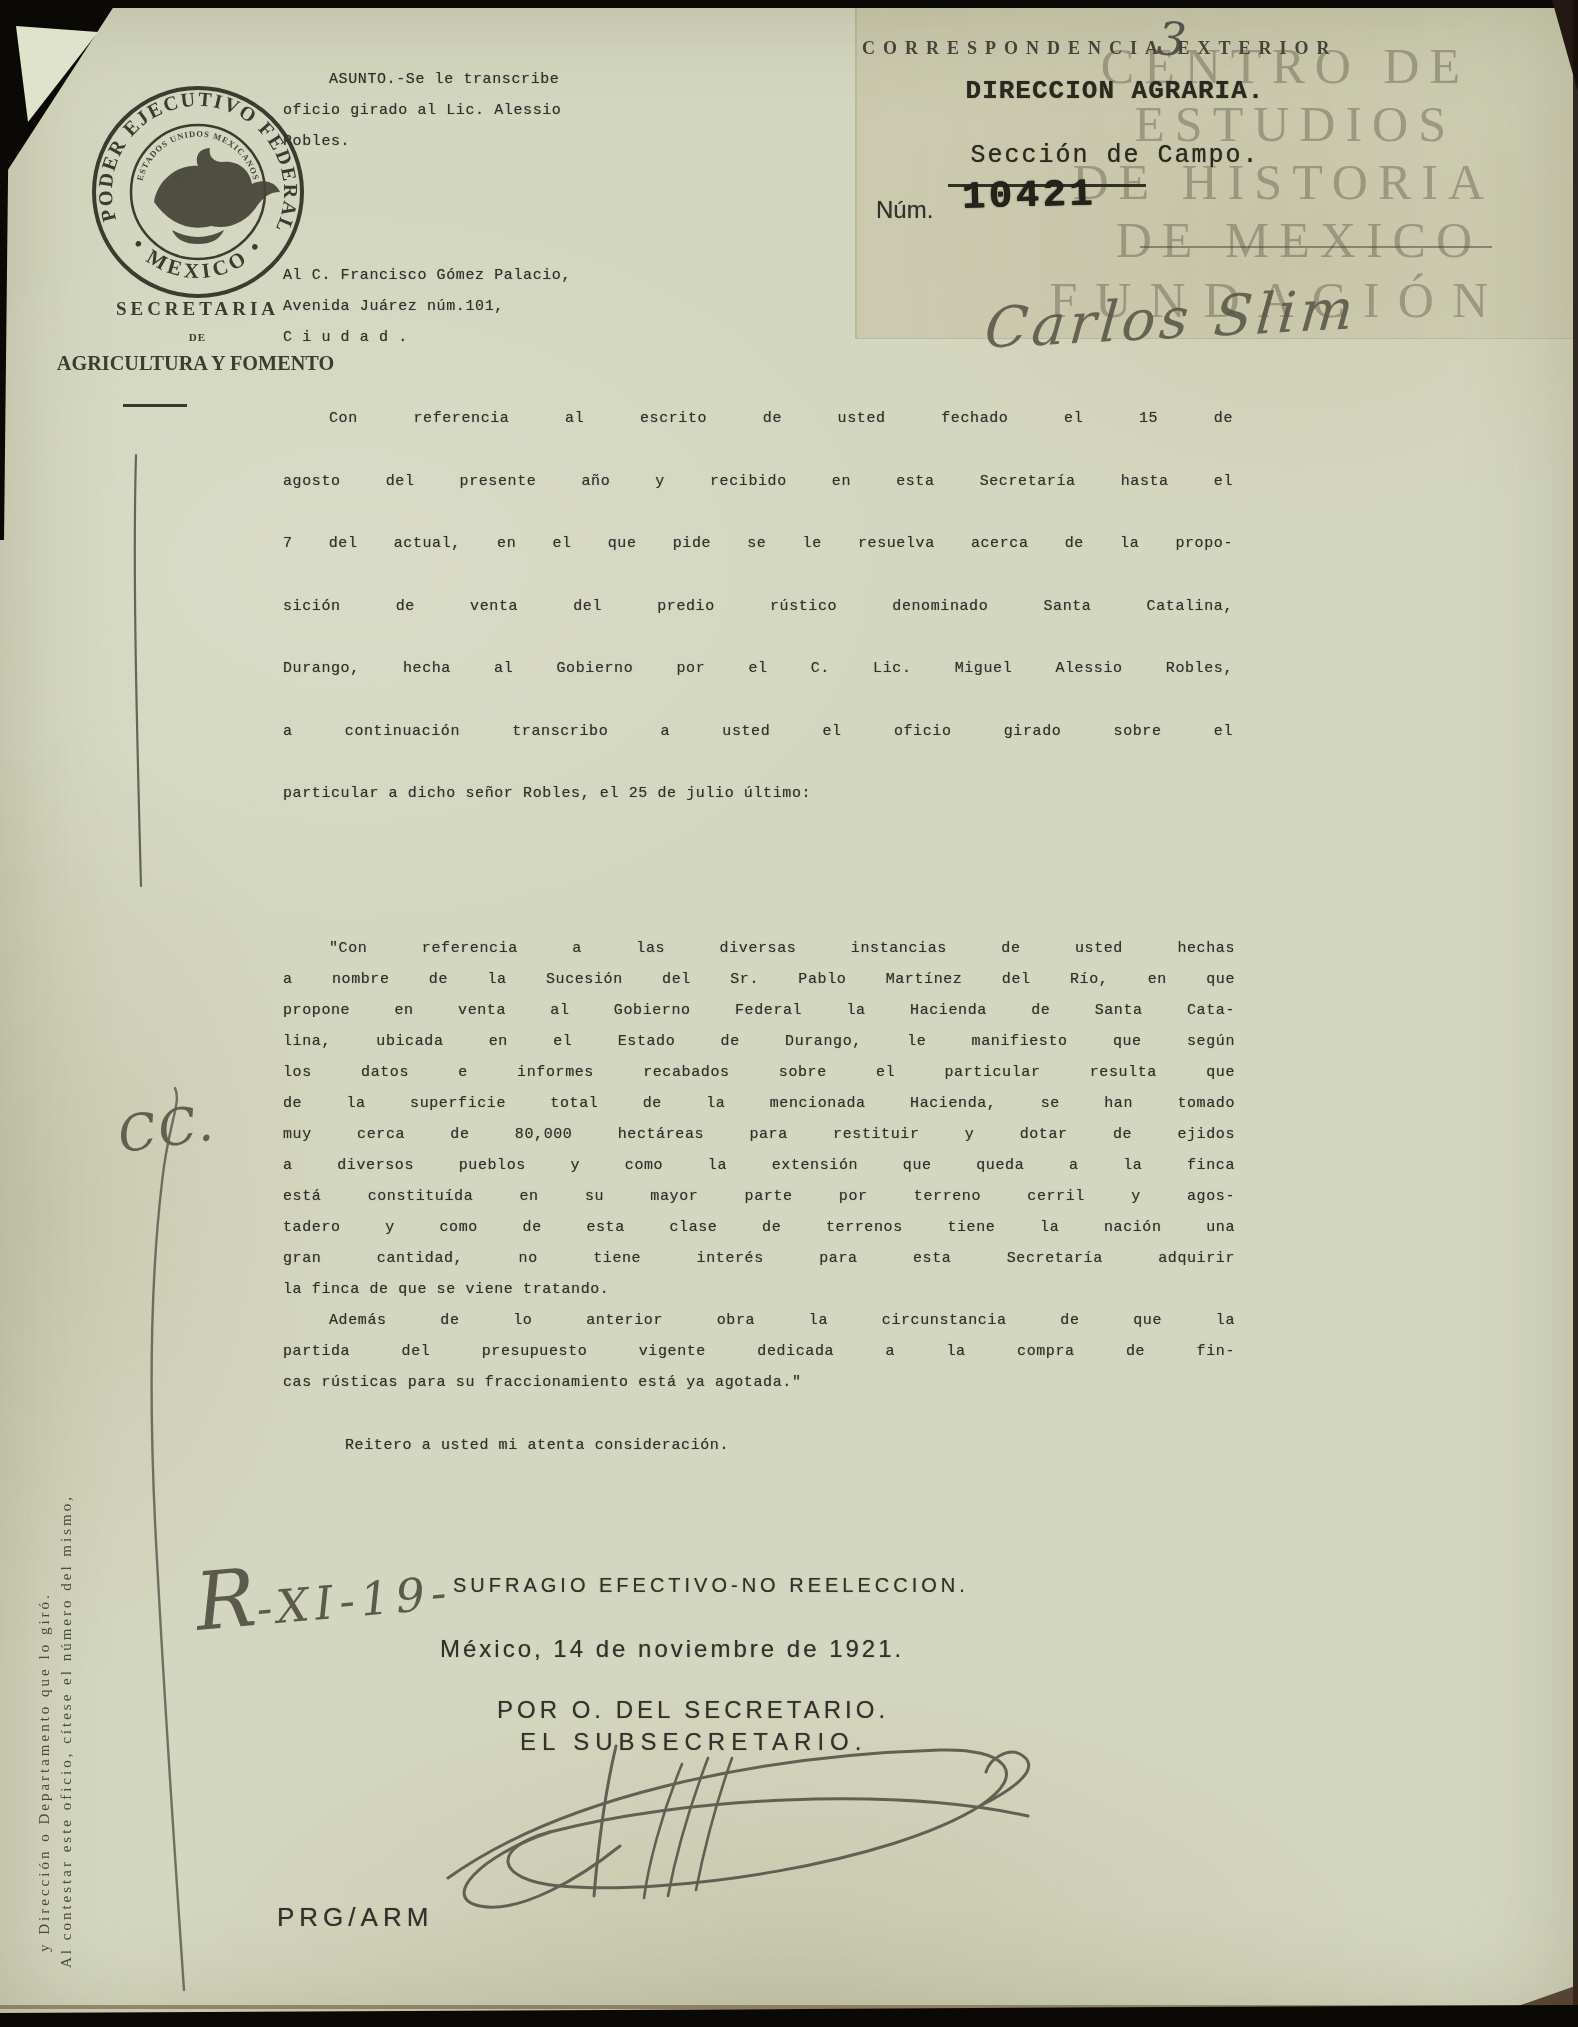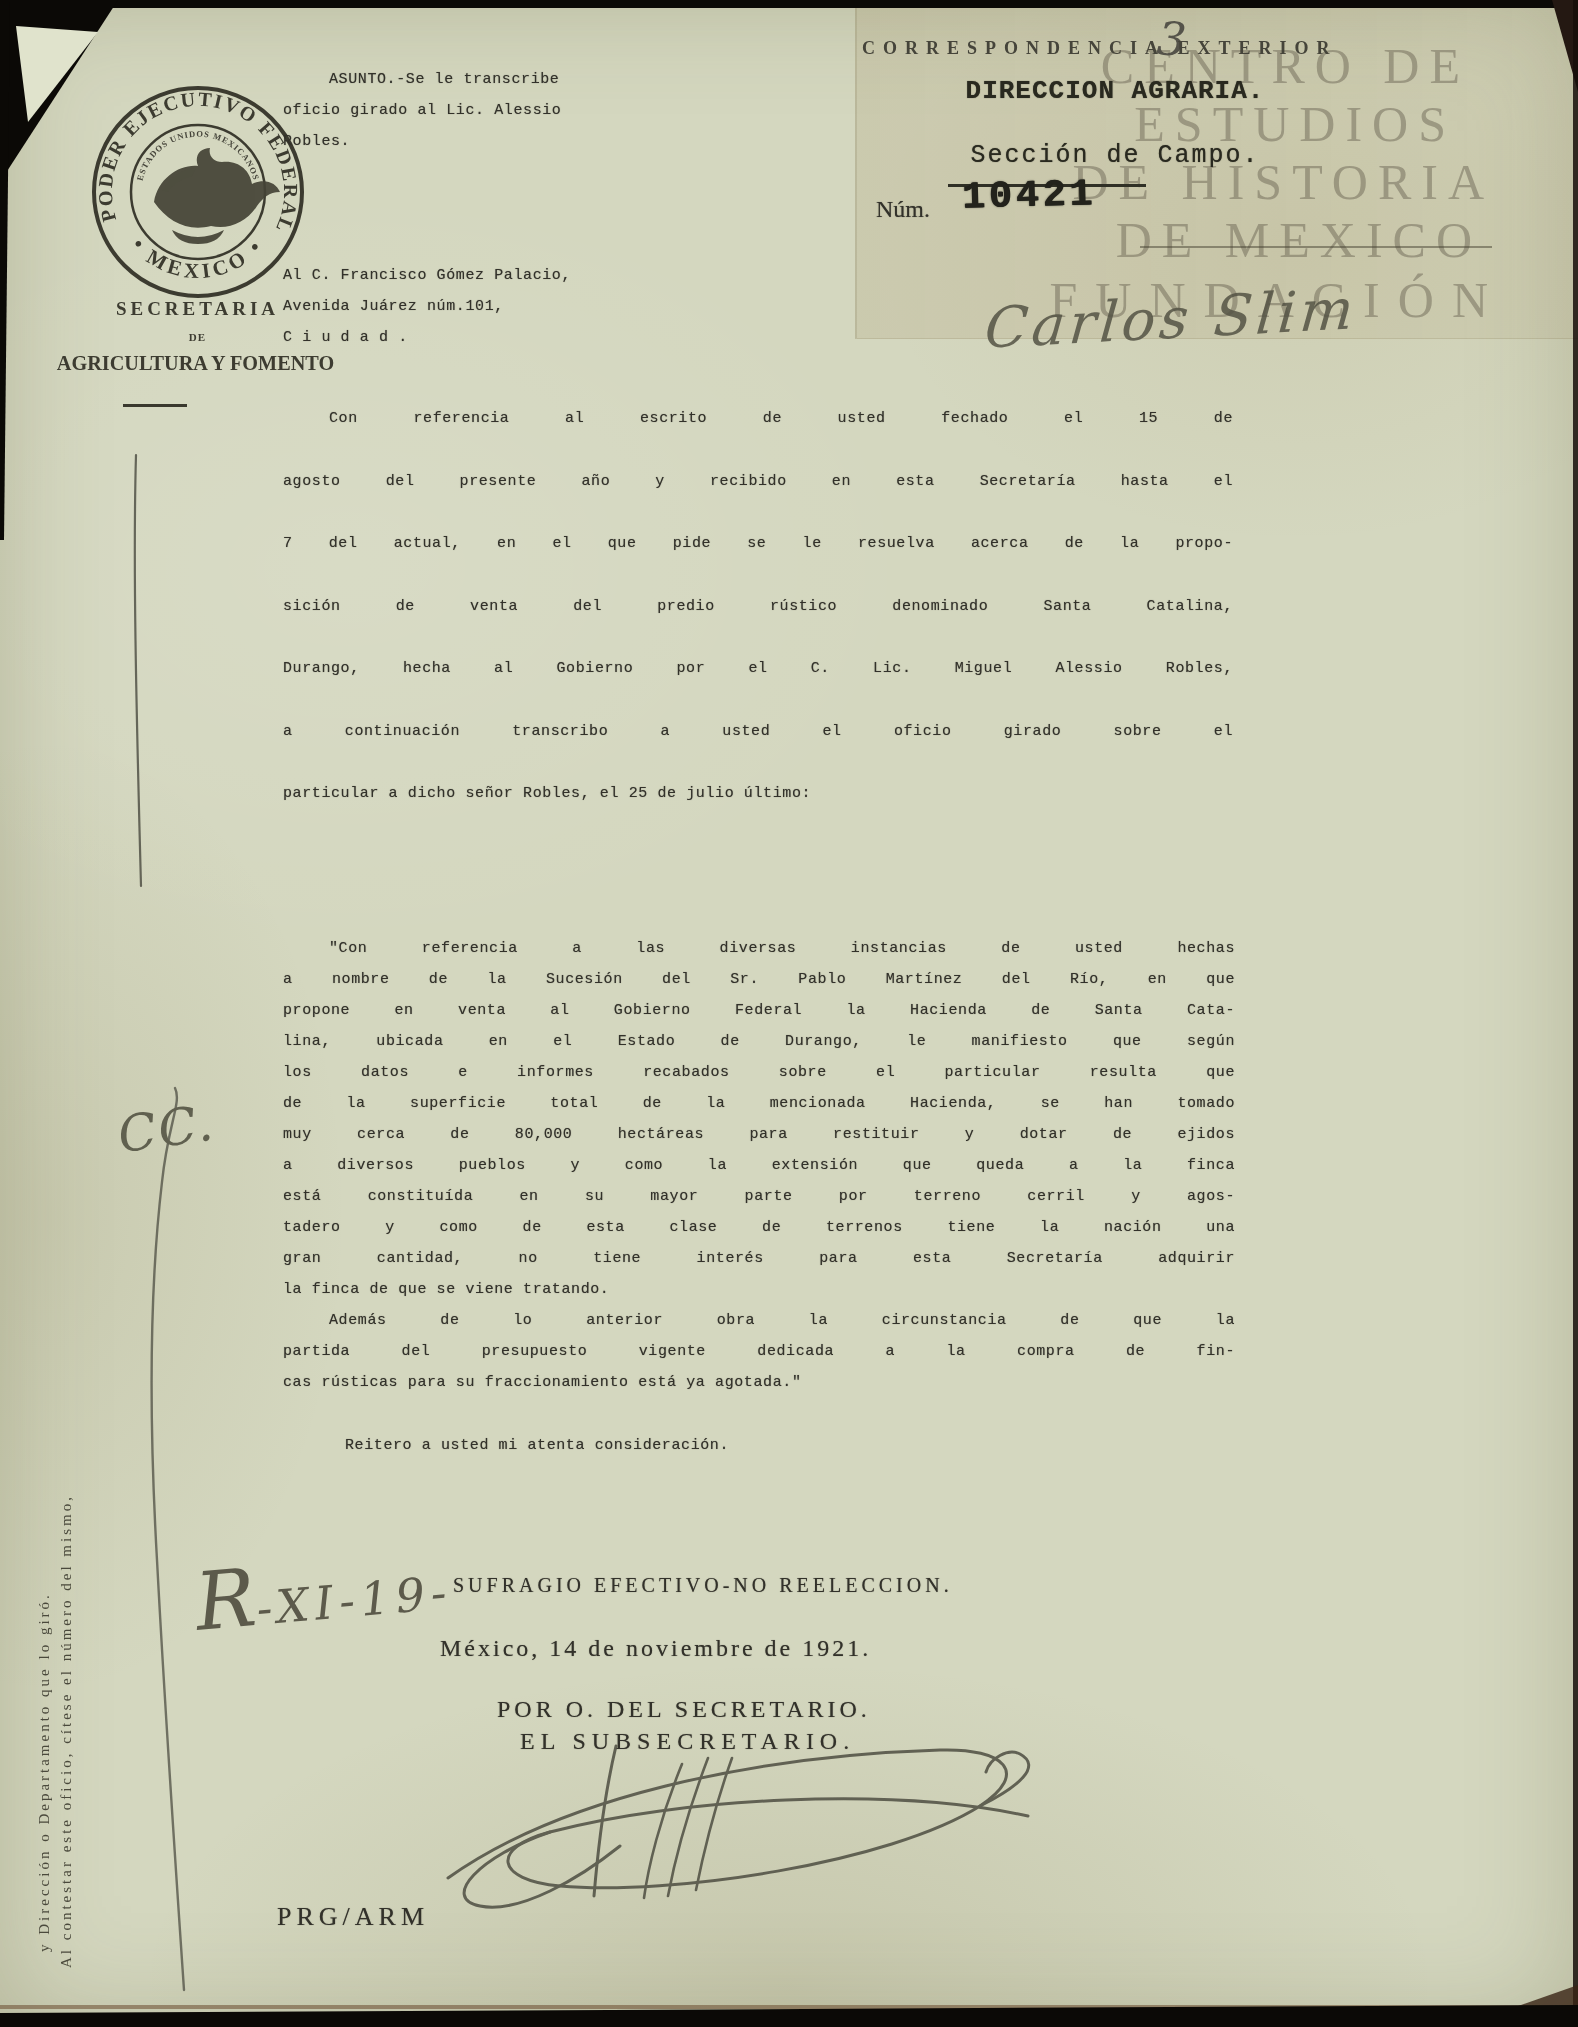--- a/index.html
+++ b/index.html
@@ -11,21 +11,21 @@
       radial-gradient(ellipse 700px 500px at 82% 12%, rgba(150,125,70,0.10), transparent 60%),
       radial-gradient(ellipse 1000px 500px at 50% 98%, rgba(115,105,60,0.14), transparent 65%),
       radial-gradient(ellipse 500px 800px at 3% 60%, rgba(120,110,65,0.12), transparent 60%),
       #d4d7bf;
     box-shadow:inset 0 0 110px rgba(95,88,52,0.28);}
   
   .warm-patch{position:absolute;left:855px;top:0;width:723px;height:338px;
     background:linear-gradient(90deg, rgba(146,120,70,0.14), rgba(146,120,70,0.08));
     border-left:2px solid rgba(110,95,55,0.20);border-bottom:1px solid rgba(110,95,55,0.15);}
   
-  .mono{font-family:Liberation Serif, serif;color:#32312a;
+  .mono{font-family:Liberation Sans, sans-serif;color:#32312a;
     text-shadow:0 0 1px rgba(45,44,36,0.55);}
   .serif{font-family:"Liberation Serif","DejaVu Serif",serif;color:#3d3c31;}
   .abs{position:absolute;white-space:nowrap;}
   .tblock{position:absolute;}
   .tline{font-family:"Liberation Mono","DejaVu Sans Mono",monospace;font-size:15px;
     letter-spacing:0.6px;color:#32312a;text-shadow:0 0 1px rgba(45,44,36,0.5);}
   .lh62{line-height:62.5px;height:62.5px;}
   .lh31{line-height:31px;height:31px;}
   .j{text-align:justify;text-align-last:justify;}
   .ind{text-indent:46px;}

